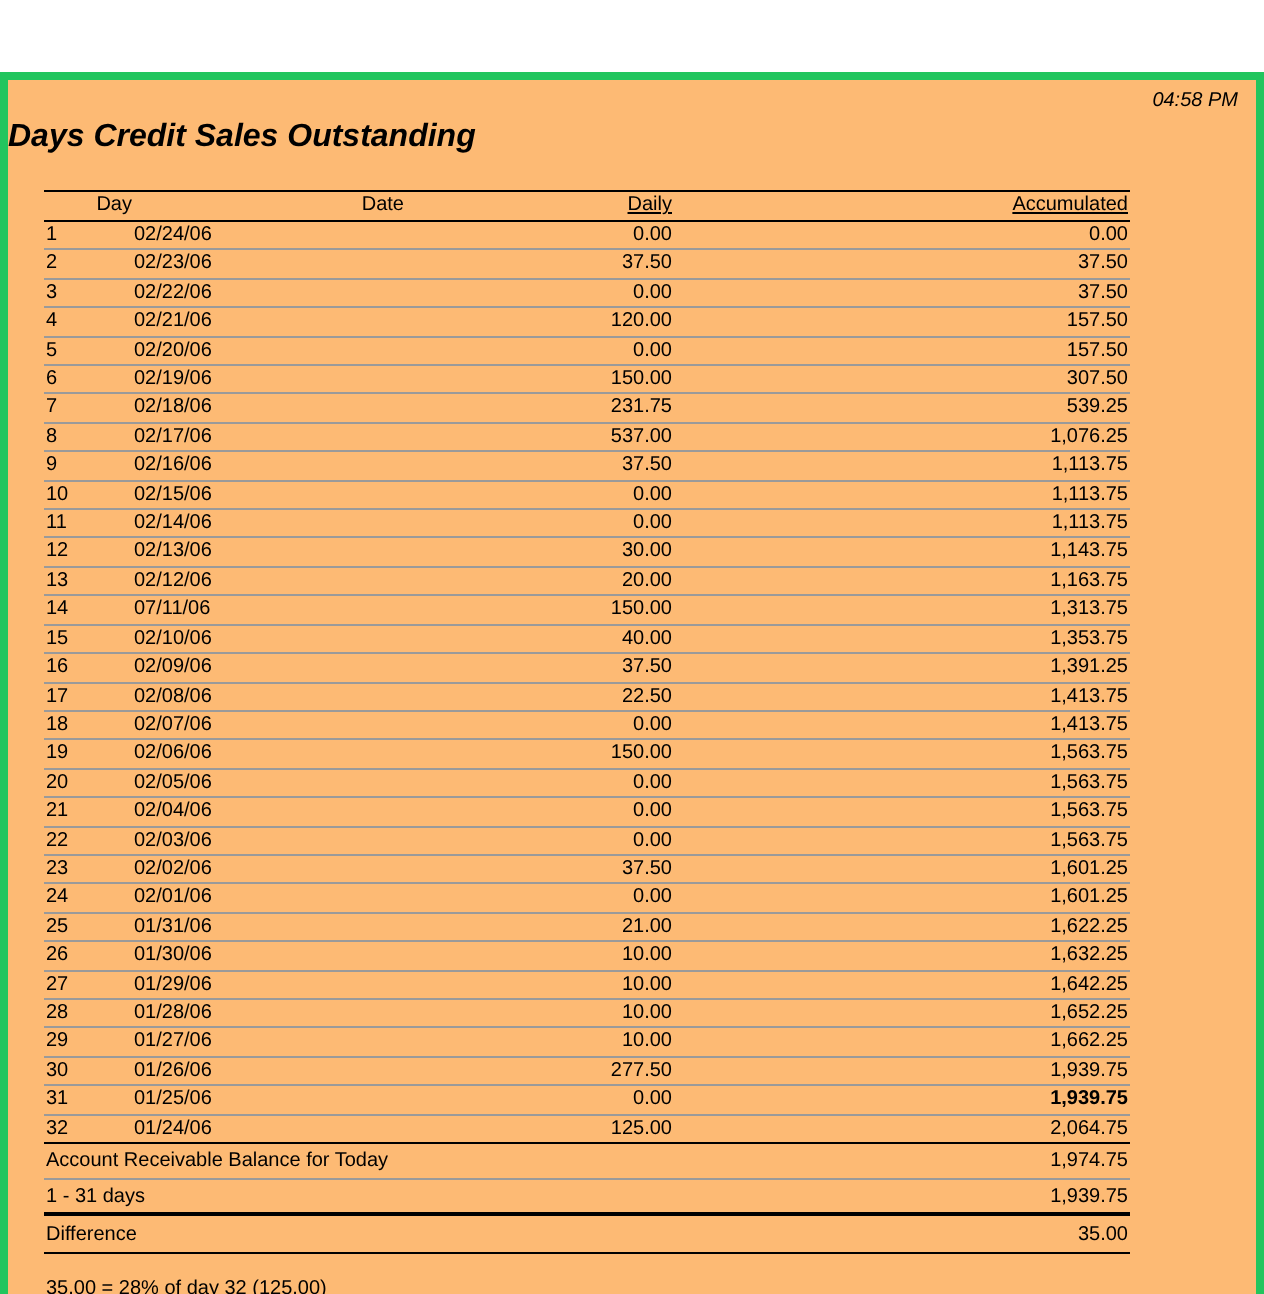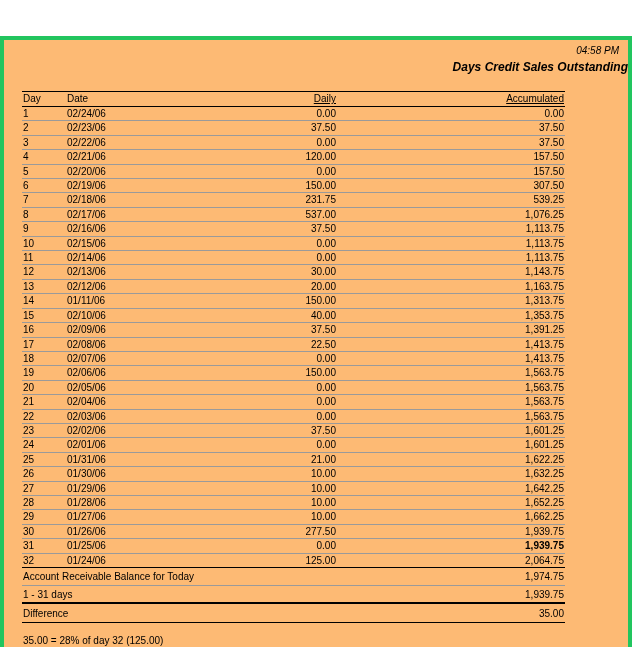--- a/index.html
+++ b/index.html
@@ -19,40 +19,40 @@
   .time {
     position: absolute;
     top: 5px;
     right: 9px;
     font-size: 10px;
     font-style: italic;
   }
 
   .title {
     margin-top: 20px;
-    text-align: right;
-    font-size: 12px;
+    text-align: left;
+    font-size: 16px;
     font-weight: bold;
     font-style: italic;
   }
 
   table.report {
     margin: 17px 0 0 18px;
     width: 543px;
     border-collapse: collapse;
     table-layout: fixed;
     font-size: 10px;
   }
   table.report col.c-day  { width: 44px; }
   table.report col.c-date { width: 136px; }
   table.report col.c-daily{ width: 135px; }
 
   table.report thead th {
     font-weight: normal;
-    text-align: left;
+    text-align: right;
     height: 13px;
     line-height: 13px;
     border-top: 1px solid #000;
     border-bottom: 1px solid #000;
     padding: 0 0 1px 1px;
   }
   table.report thead th.num { text-align: right; padding-right: 1px; text-decoration: underline; }
 
   table.report tbody td {
     height: 13.4px;
@@ -187,21 +187,21 @@
           <td class="num">1,143.75</td>
         </tr>
         <tr>
           <td>13</td>
           <td>02/12/06</td>
           <td class="num">20.00</td>
           <td class="num">1,163.75</td>
         </tr>
         <tr>
           <td>14</td>
-          <td>01/11/06</td>
+          <td>07/11/06</td>
           <td class="num">150.00</td>
           <td class="num">1,313.75</td>
         </tr>
         <tr>
           <td>15</td>
           <td>02/10/06</td>
           <td class="num">40.00</td>
           <td class="num">1,353.75</td>
         </tr>
         <tr>

